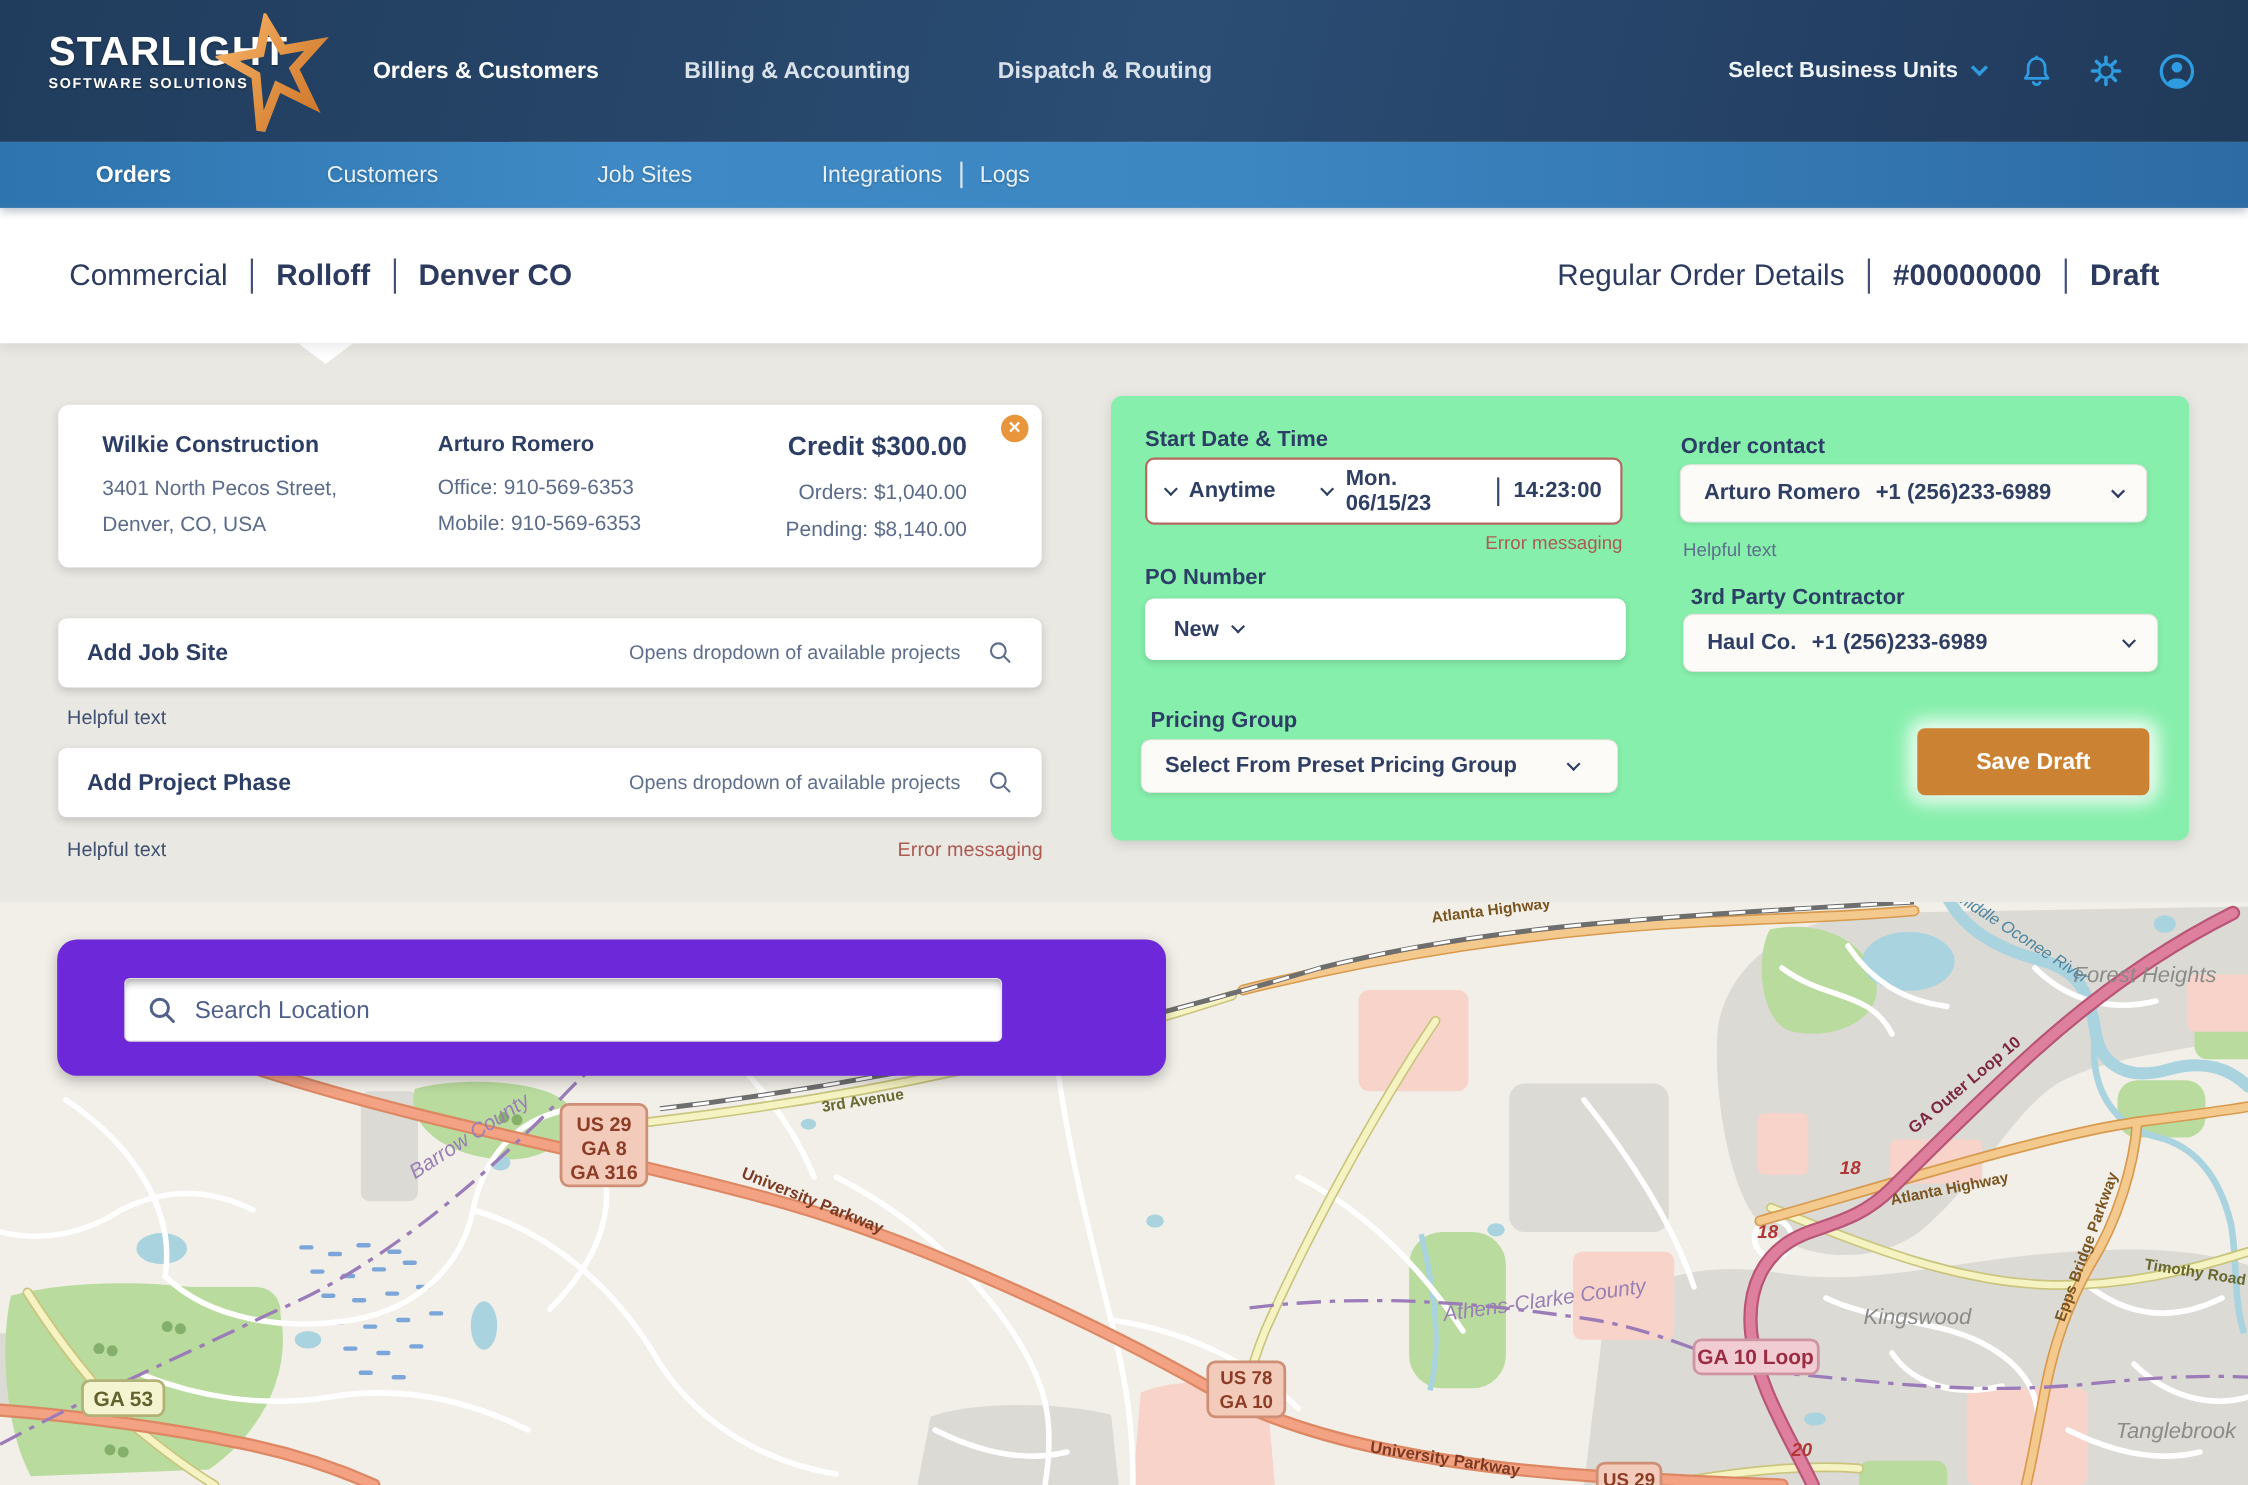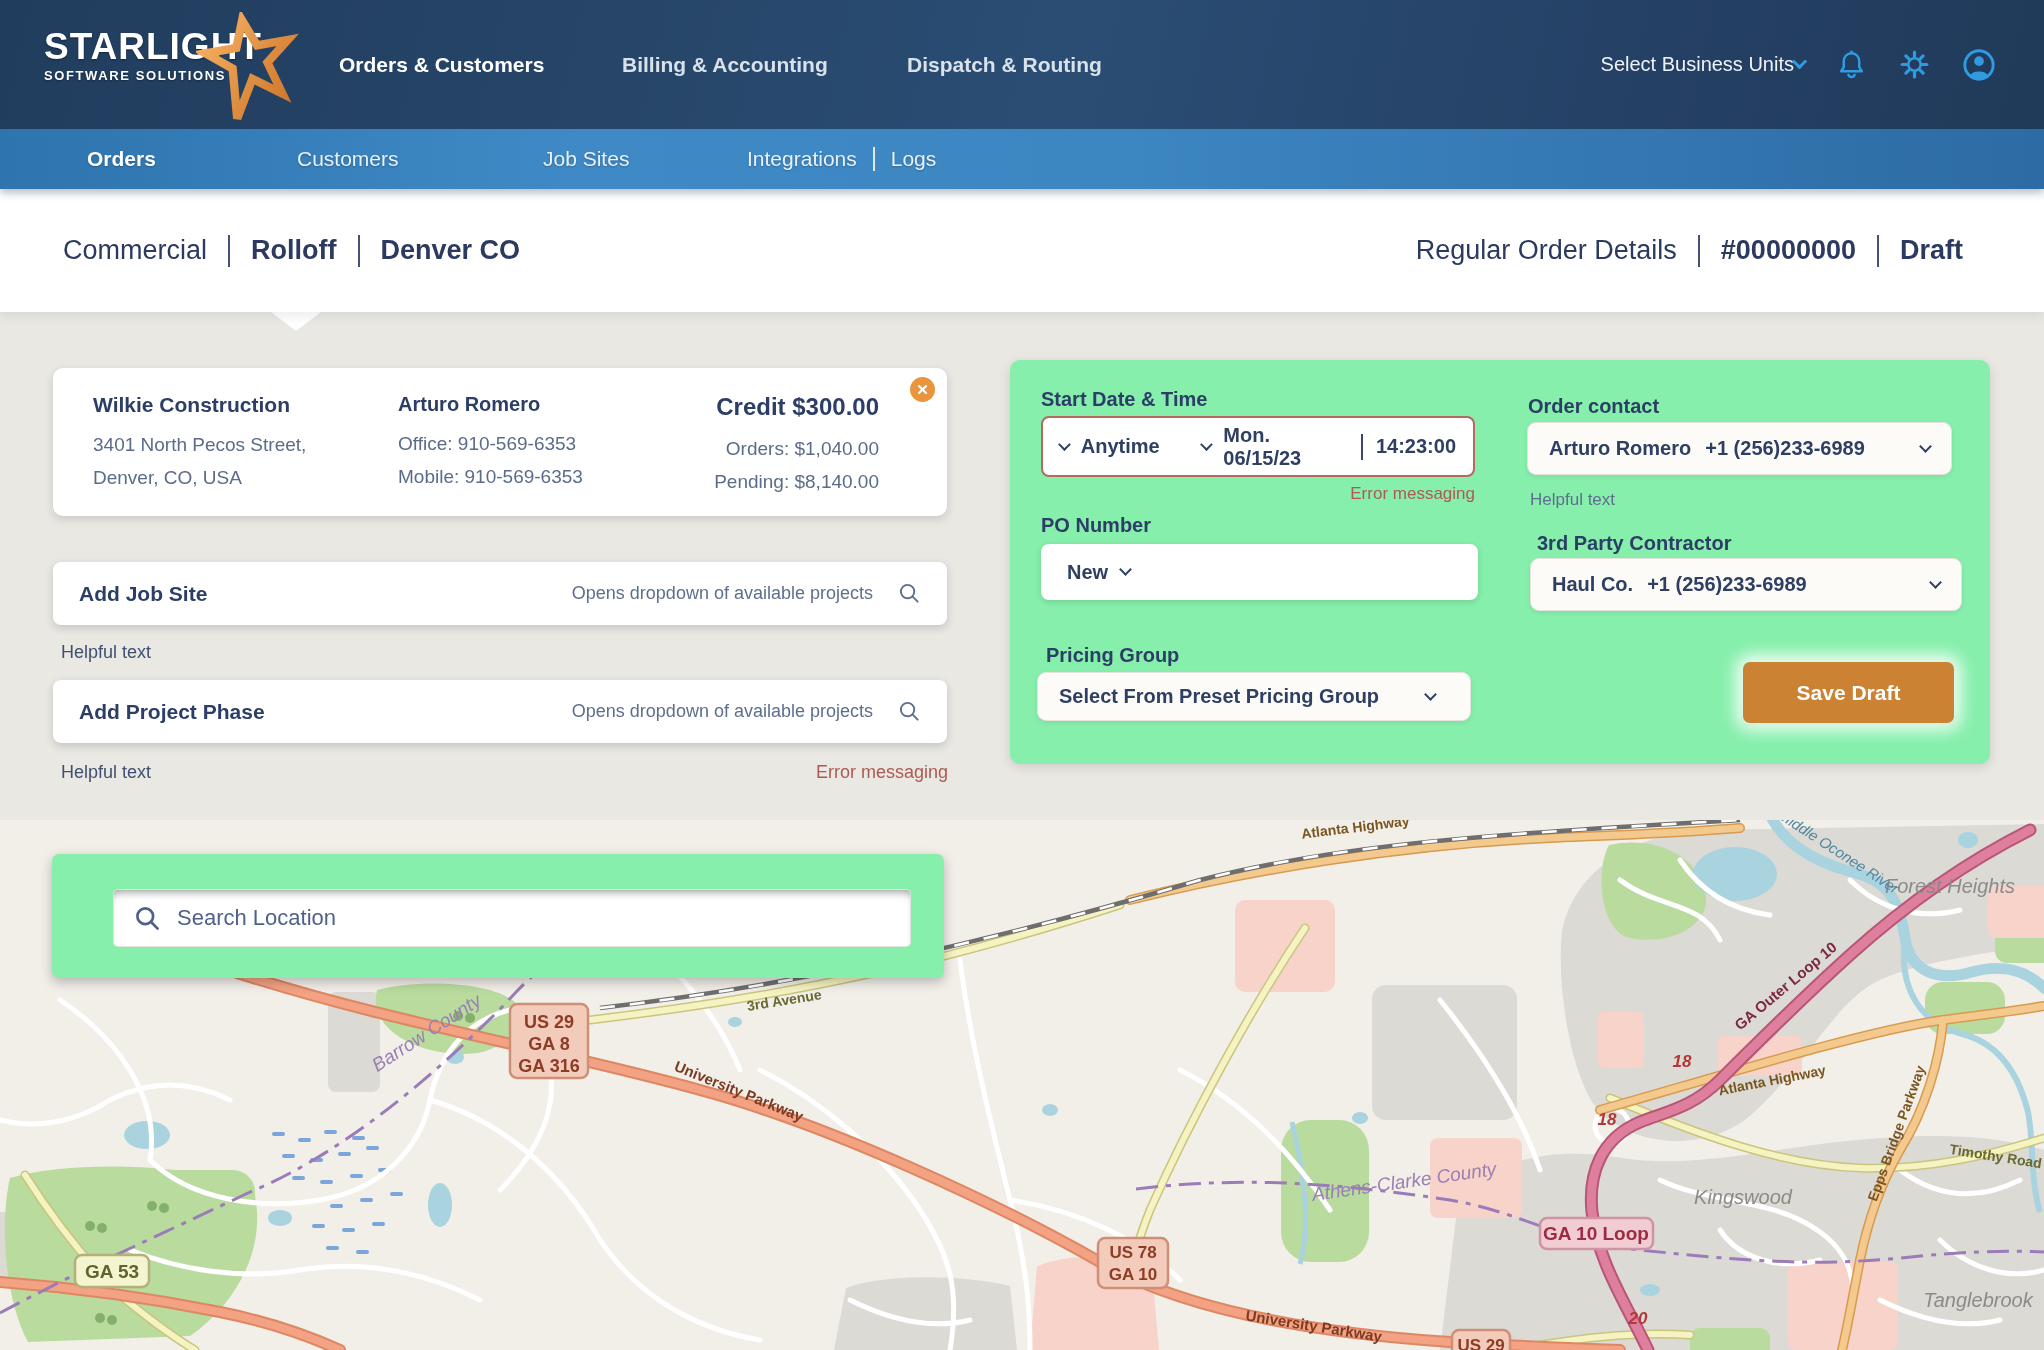--- a/index.html
+++ b/index.html
@@ -10,21 +10,21 @@
   
   .topnav{position:absolute;left:0;top:0;width:2044px;height:129px;
     background:linear-gradient(103deg,#213d5e 0%,#264568 30%,#2b4d74 52%,#254166 78%,#203a59 100%);z-index:40}
   .logo{position:absolute;left:44px;top:28px;width:240px;height:80px}
   .logo-name{font-size:37px;font-weight:800;letter-spacing:1px;color:#fff;line-height:1;text-shadow:0 1px 2px rgba(0,0,0,.4)}
   .logo-tag{font-size:13px;font-weight:700;letter-spacing:1.6px;color:#fff;margin-top:3px;text-shadow:0 1px 2px rgba(0,0,0,.4)}
   .logo-star{position:absolute;left:152px;top:-16px;pointer-events:none}
   .top-menu-item{position:absolute;top:0;height:129px;display:flex;align-items:center;font-size:21px;font-weight:700;color:#d9e1ea;cursor:pointer}
   .top-menu-item.active{color:#fff}
   .top-right{position:absolute;right:47px;top:0;height:129px;display:flex;align-items:center;gap:30px;color:#2f9ce1}
-  .bu-select{display:flex;align-items:center;font-size:20px;font-weight:400;color:#eef3f8;cursor:pointer}
+  .bu-select{display:flex;align-items:center;gap:14px;font-size:20px;font-weight:700;color:#eef3f8;cursor:pointer}
   .caret{display:inline-block;width:11px;height:11px;border-right:3px solid currentColor;border-bottom:3px solid currentColor;transform:rotate(45deg);margin-top:-6px}
   .icon-btn{cursor:pointer;display:flex;align-items:center}
 
   
   .subnav{position:absolute;left:0;top:129px;width:2044px;height:60px;
     background:linear-gradient(90deg,#2e74ae 0%,#3f8ac6 28%,#3c86c2 55%,#2d6ba4 100%);
     box-shadow:0 4px 8px rgba(15,40,70,.3);z-index:39}
   .subnav-pointer{position:absolute;left:430px;top:-15px;width:0;height:0;
     border-left:17px solid transparent;border-right:17px solid transparent;border-bottom:15px solid #3e88c4}
   .subnav-item{position:absolute;top:0;height:60px;display:flex;align-items:center;font-size:21px;color:#e9f1f8;cursor:pointer;text-shadow:0 1px 2px rgba(0,0,0,.25)}
@@ -86,21 +86,21 @@
   
   .map{position:absolute;left:0;top:820px;width:2044px;height:530px;background:#f2efe9;z-index:10}
   .map-svg{position:absolute;inset:0;font-family:"Liberation Sans",sans-serif}
   .lbl-place{font-style:italic;font-size:20px;fill:#8b8b89}
   .lbl-county{font-style:italic;font-size:19px;fill:#9a7fb3}
   .lbl-road{font-weight:700;font-size:15px;fill:#7c3a22}
   .lbl-road-or{font-weight:700;font-size:14px;fill:#7a5520}
   .lbl-road-ye{font-weight:700;font-size:14px;fill:#68682f}
   .lbl-river{font-style:italic;font-size:15px;fill:#4f86a0}
   .lbl-exit{font-style:italic;font-weight:700;font-size:17px;fill:#b23737}
-  .search-card{position:absolute;left:52px;top:34px;width:892px;height:124px;background:#86efac;border-radius:7px;
+  .search-card{position:absolute;left:52px;top:34px;width:1008px;height:124px;background:#6d28d9;border-radius:18px;
     box-shadow:0 4px 12px rgba(0,0,0,.25)}
   .search-input-wrap{position:absolute;left:62px;top:36px;width:796px;height:56px;border-radius:4px;background:#fff;
     box-shadow:inset 0 7px 9px -5px rgba(0,0,0,.4),0 0 0 1px #e3e1dc;display:flex;align-items:center;gap:16px;padding:0 20px;color:#4f618a}
   .search-input-wrap input{border:none;outline:none;flex:1;font-size:22px;font-family:"Liberation Sans",sans-serif;color:#33446b;background:transparent}
   .search-input-wrap input::placeholder{color:#4f618a;opacity:1}
 </style>
 </head>
 <body>
 
 <div class="screen">

